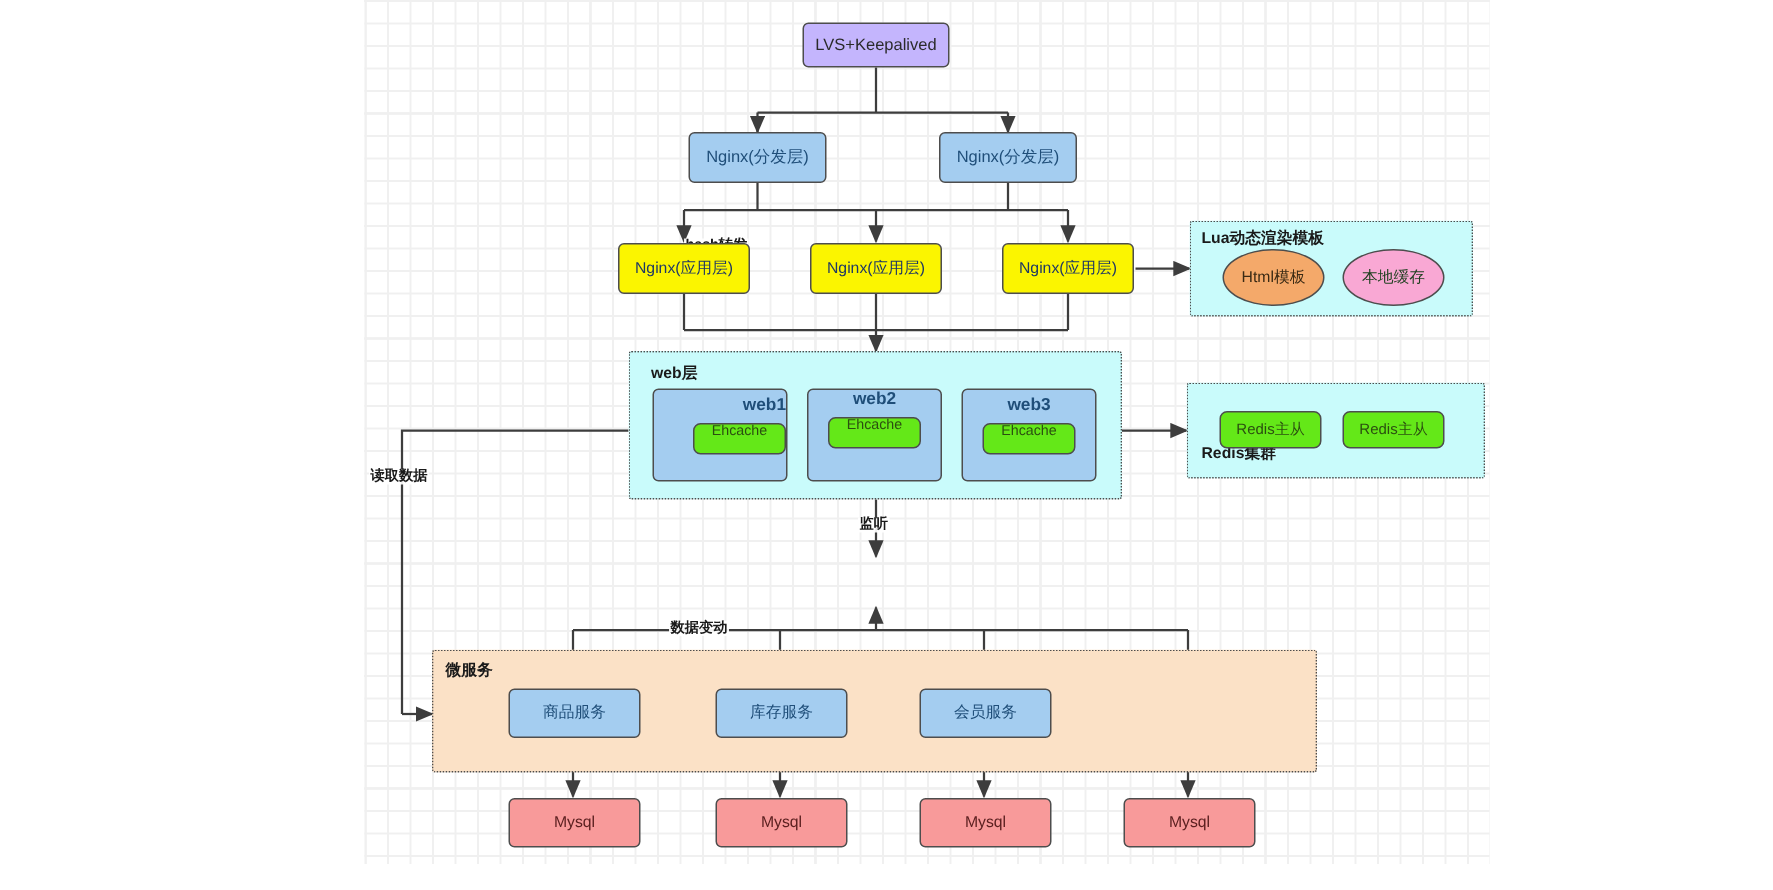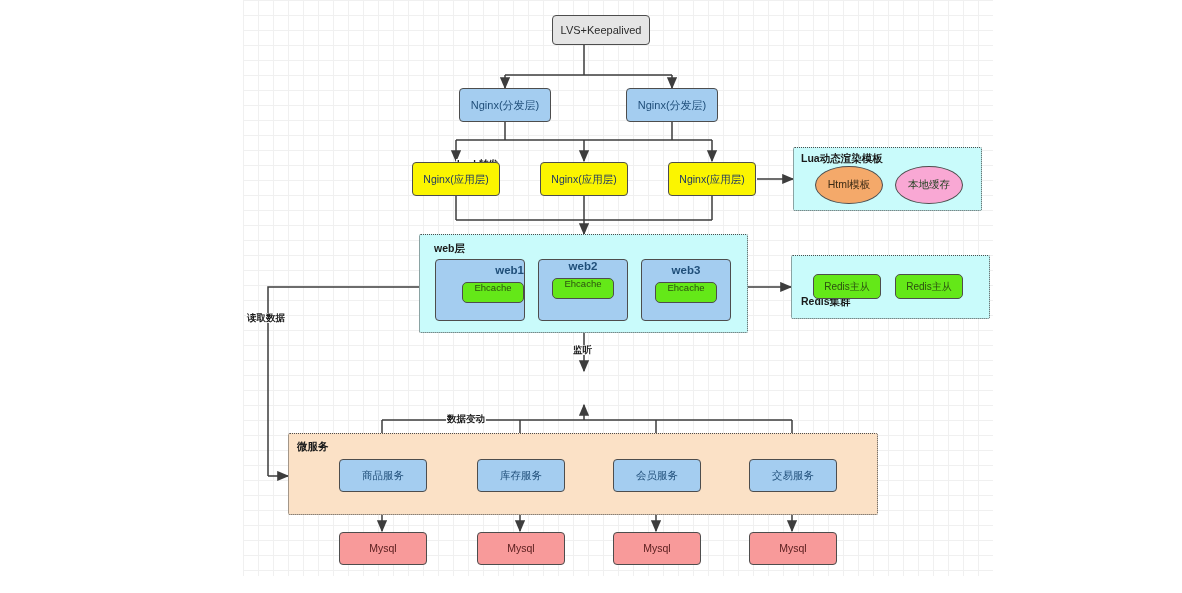--- a/index.html
+++ b/index.html
@@ -20,21 +20,21 @@
   .node{position:absolute;box-sizing:border-box;display:flex;align-items:center;justify-content:center;
         border:1.6px solid #4d4d4d;border-radius:4px;text-align:center;line-height:1.15;}
   .node span{display:block;}
   .lbl{position:absolute;background:rgba(255,255,255,0.92);color:#1a1a1a;font-weight:bold;
        font-size:9.5px;white-space:nowrap;padding:0 1px;line-height:1;}
   .grp{position:absolute;box-sizing:border-box;border:1.6px dotted #4d4d4d;border-radius:2px;}
   .grptitle{position:absolute;font-weight:bold;font-size:10.5px;color:#1a1a1a;white-space:nowrap;}
   .ell{position:absolute;box-sizing:border-box;display:flex;align-items:center;justify-content:center;
        border:1.6px solid #4d4d4d;border-radius:50%;text-align:center;}
   
-  .orange{background:#e5e5e5;color:#2b2b2b;margin-left:17px;}
+  .orange{background:#c4b5fd;color:#2b2b2b;}
   .blue{background:#a4cdf0;color:#1f4e79;}
   .yellow{background:#fbf500;color:#1f3864;}
   .cyanbox{background:#19f2f2;color:#2b4f5c;}
   .green{background:#64e818;color:#2b4f10;}
   .red{background:#f89a9a;color:#5c2020;}
   .orangeell{background:#f4a96a;color:#3a2a14;}
   .greenell{background:#f9a8d4;color:#204020;}
   .cyangrp{background:#c9fbfb;}
   .peachgrp{background:#fbe1c6;}
 </style>
@@ -170,23 +170,20 @@
 
   <div class="node blue" style="left:339px;top:459px;width:88px;height:33px;font-size:10.5px;">
     <span>商品服务</span>
   </div>
   <div class="node blue" style="left:477px;top:459px;width:88px;height:33px;font-size:10.5px;justify-content:center;">
     <span>库存服务</span>
   </div>
   <div class="node blue" style="left:613px;top:459px;width:88px;height:33px;font-size:10.5px;">
     <span>会员服务</span>
   </div>
-  <div class="node blue" style="left:749px;top:459px;width:88px;height:33px;font-size:10.5px;">
-    <span>交易服务</span>
-  </div>
 
   <div class="node red" style="left:339px;top:532px;width:88px;height:33px;font-size:10.5px;">
     <span>Mysql</span>
   </div>
   <div class="node red" style="left:477px;top:532px;width:88px;height:33px;font-size:10.5px;">
     <span>Mysql</span>
   </div>
   <div class="node red" style="left:613px;top:532px;width:88px;height:33px;font-size:10.5px;">
     <span>Mysql</span>
   </div>

